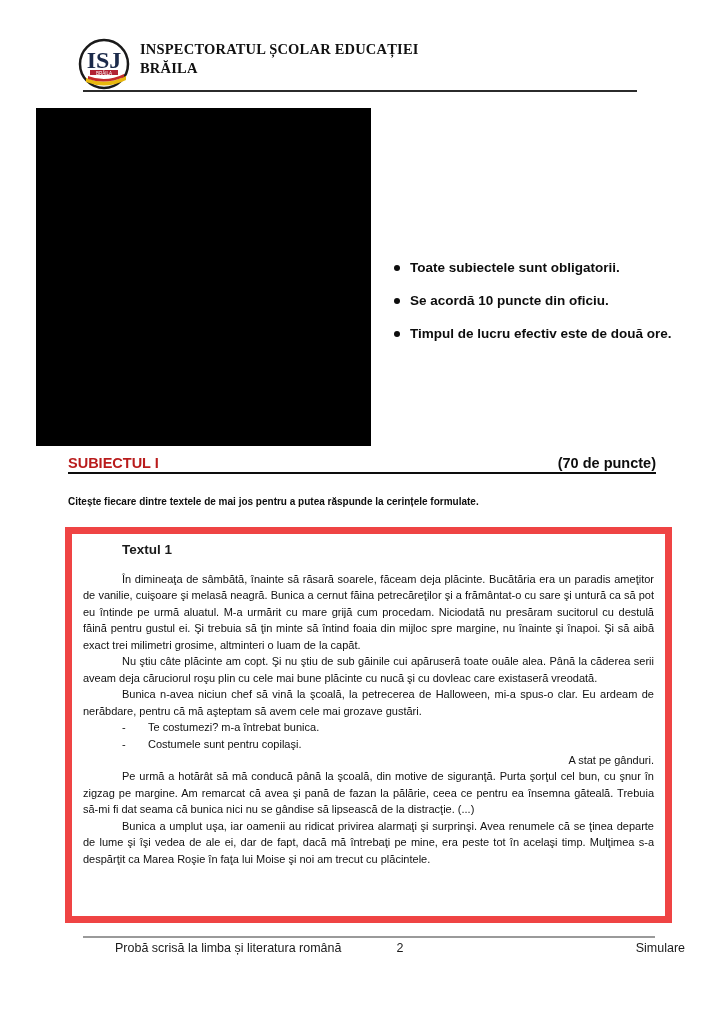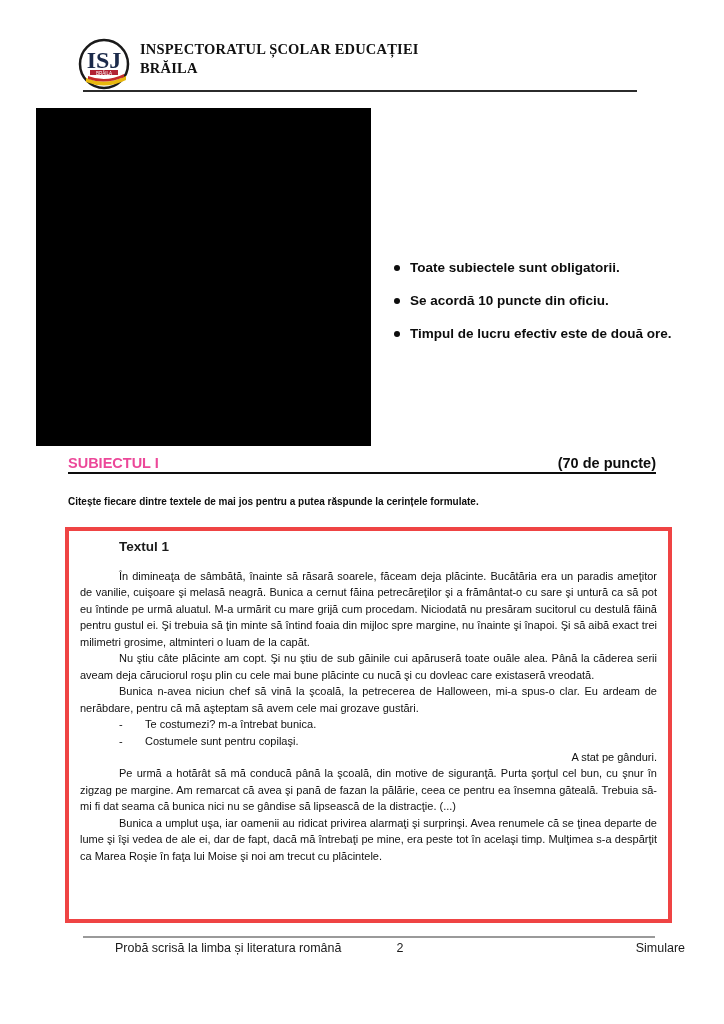--- a/index.html
+++ b/index.html
@@ -39,32 +39,32 @@
     content:""; position:absolute; left:6px; top:7px;
     width:6px; height:6px; border-radius:50%; background:#0d0d0d;
   }
 
   
   .subject-row {
     position:absolute; left:68px; top:455px; width:588px;
     display:flex; justify-content:space-between; align-items:flex-end;
     border-bottom:2px solid #0d0d0d; padding-bottom:1px;
   }
-  .subject-title { font-weight:bold; font-size:14.5px; color:#ec4899; }
+  .subject-title { font-weight:bold; font-size:14.5px; color:#b91c1c; }
   .subject-points { font-weight:bold; font-size:14.5px; color:#0d0d0d; }
 
   .instruction {
     position:absolute; left:68px; top:496px; width:600px;
     font-weight:bold; font-size:10px; color:#0d0d0d;
   }
 
   
   .textbox {
     position:absolute; left:65px; top:527px; width:607px; height:396px;
-    border:4px solid #ef4444; padding:8px 11px 0 11px; overflow:hidden;
+    border:7px solid #ef4444; padding:8px 11px 0 11px; overflow:hidden;
   }
   .textbox-title { font-weight:bold; font-size:13.5px; margin-left:39px; margin-bottom:14px; }
   .para {
     font-size:11px; line-height:16.45px; text-align:justify; color:#111;
   }
   .para.t-indent { text-indent:39px; }
   .para.t-dash { text-indent:0; padding-left:39px; text-align:left; }
   .para .dash { display:none; }
   .para.t-dash .dash { display:inline-block; width:26px; }
   .para.t-plain { text-indent:28px; text-align:right; }

